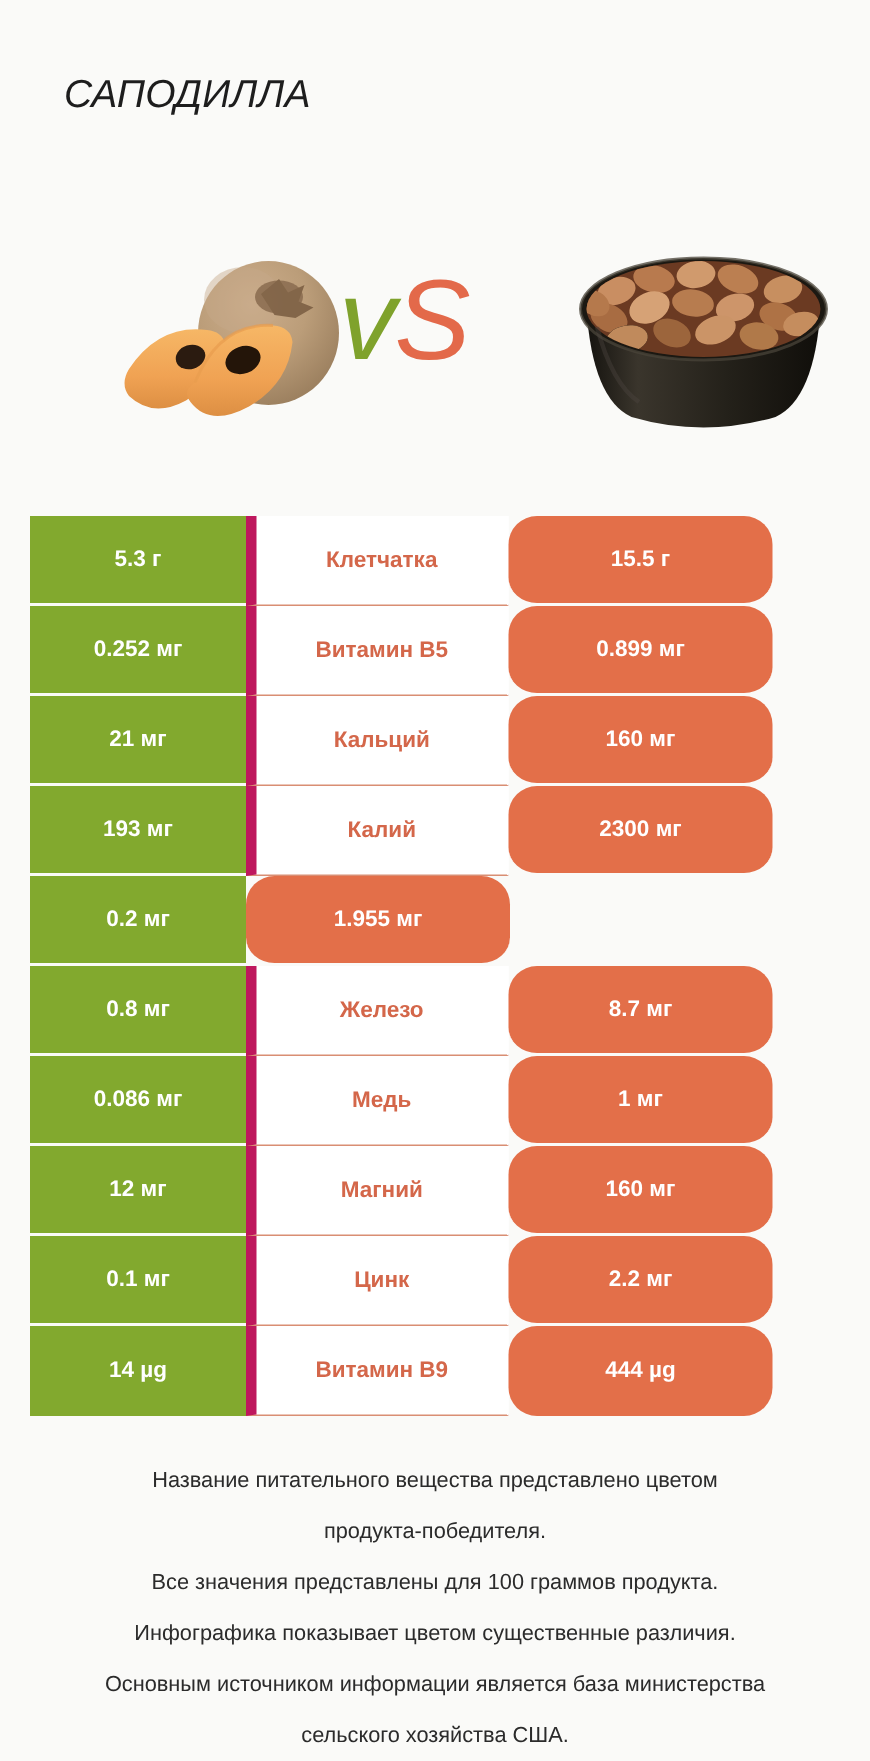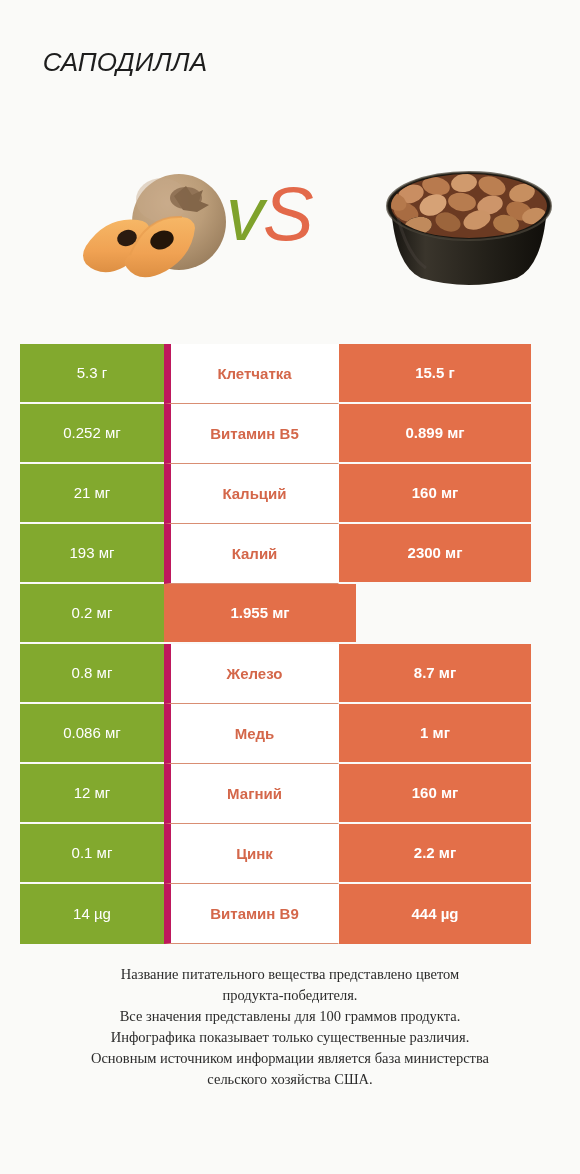--- a/index.html
+++ b/index.html
@@ -95,54 +95,55 @@
     align-items: center;
     justify-content: center;
     font-size: 15px;
     line-height: 18px;
     box-sizing: border-box;
   }
   .cell-left {
     width: 144px;
     background: #82a92e;
     color: #ffffff;
-    font-weight: 400;
+    font-weight: 700;
     border-bottom: 2px solid #fafaf8;
   }
   .cell-mid {
     width: 175px;
     background: #ffffff;
     color: #d4674a;
     font-weight: 700;
     border-bottom: 1px solid #d98e73;
     border-left: 7px solid #be185d;
     border-right: 1px solid #ffffff;
   }
   .cell-right {
-    width: 192px;
+    width: 176px;
     background: #e36f49;
     color: #ffffff;
     font-weight: 700;
     border-bottom: 2px solid #fafaf8;
+    border-radius: 19px;
   }
   .row:last-child .cell-left,
   .row:last-child .cell-right { border-bottom: none; }
 
   
   .footer {
     position: absolute;
     left: 20px;
     top: 964px;
     width: 540px;
     text-align: center;
     font-size: 14.5px;
     line-height: 21px;
     color: #2b2b2b;
   }
-  .footer p { margin: 0; font-family: Liberation Serif, serif; }
+  .footer p { margin: 13px; }
 </style>
 </head>
 <body>
 
 <div class="header">
 
   <div class="title title-left">Саподилла</div>
 
 
   <div class="product-img img-left">
@@ -289,16 +290,16 @@
     <div class="cell cell-mid">Витамин B9</div>
     <div class="cell cell-right">444 µg</div>
   </div>
 
 </div>
 
 <div class="footer">
   <p>Название питательного вещества представлено цветом</p>
   <p>продукта-победителя.</p>
   <p>Все значения представлены для 100 граммов продукта.</p>
-  <p>Инфографика показывает только существенные различия.</p>
+  <p>Инфографика показывает цветом существенные различия.</p>
   <p>Основным источником информации является база министерства</p>
   <p>сельского хозяйства США.</p>
 </div>
 
 </body></html>

